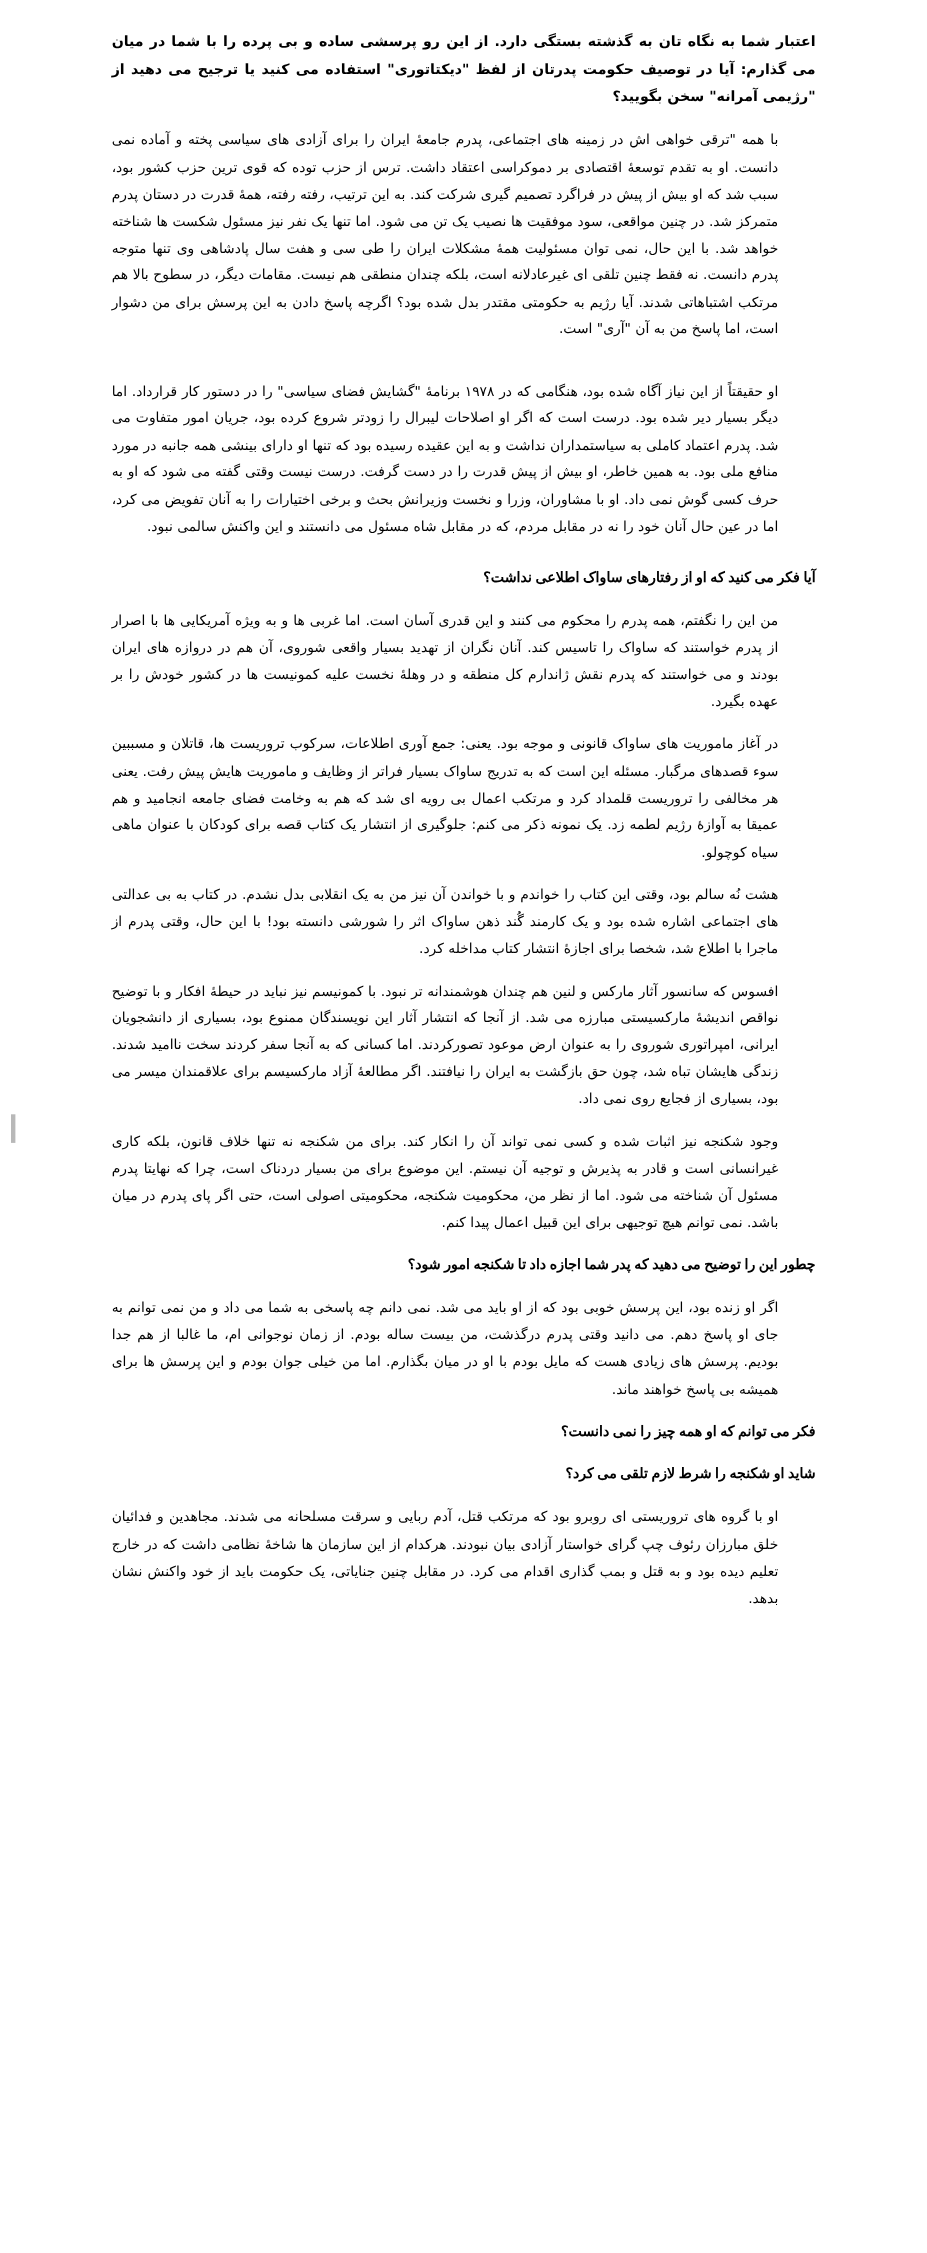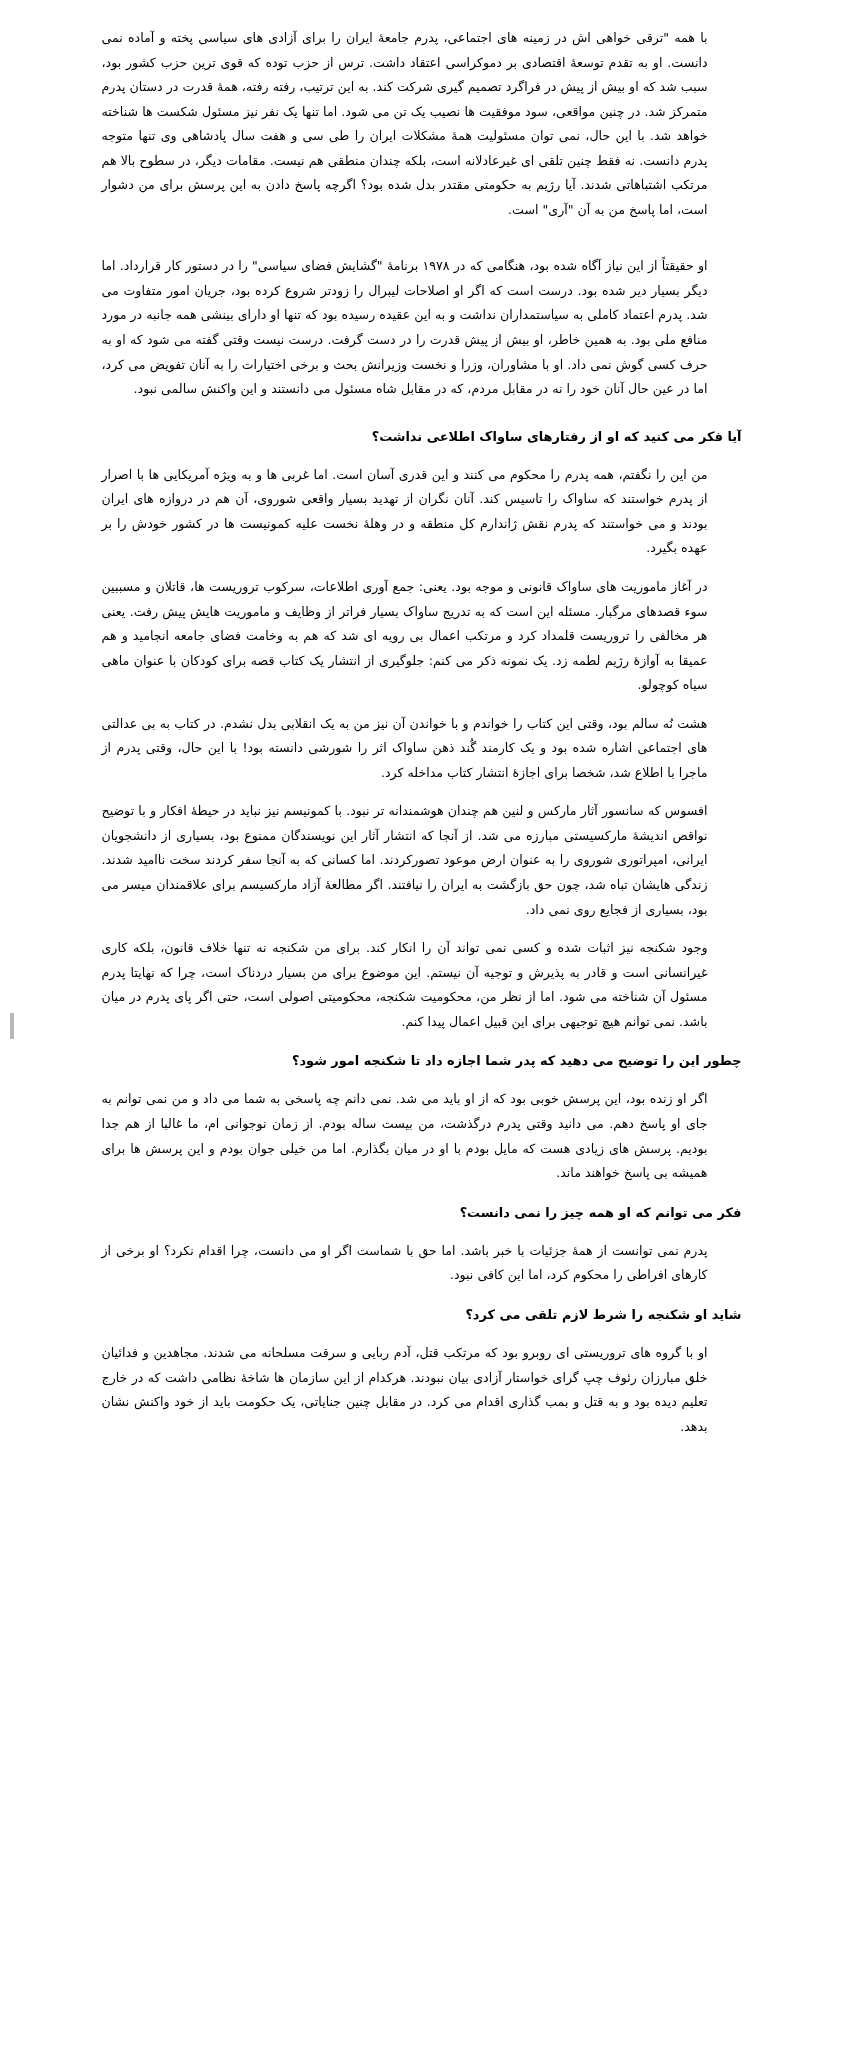--- a/index.html
+++ b/index.html
@@ -34,20 +34,21 @@
   p.q {
     font-weight: bold;
     font-size: 12.9px;
     line-height: 1.95;
   }
   p.q-indent {
     font-weight: bold;
     font-size: 12.9px;
     line-height: 1.95;
     padding-right: 0px;
+    font-family: Liberation Serif, serif;
   }
   p.a {
     padding-right: 34px;
   }
   .spacer-lg { height: 18px; }
   .spacer-sm { height: 8px; }
   .scrollmark {
     position: absolute;
     left: 10px;
     top: 1013px;
@@ -58,38 +59,38 @@
 </style>
 </head>
 <body>
 
 <div class="page">
 
   <div class="scrollmark"></div>
 
   <div class="col">
 
+    <p class="q">اعتبار شما به نگاه تان به گذشته بستگی دارد. از این رو پرسشی ساده و بی پرده را با شما در میان می گذارم: آیا در توصیف حکومت پدرتان از لفظ "دیکتاتوری" استفاده می کنید یا ترجیح می دهید از "رژیمی آمرانه" سخن بگویید؟</p>
     <p class="a">با همه "ترقی خواهی اش در زمینه های اجتماعی، پدرم جامعهٔ ایران را برای آزادی های سیاسی پخته و آماده نمی دانست. او به تقدم توسعهٔ اقتصادی بر دموکراسی اعتقاد داشت. ترس از حزب توده که قوی ترین حزب کشور بود، سبب شد که او بیش از پیش در فراگرد تصمیم گیری شرکت کند. به این ترتیب، رفته رفته، همهٔ قدرت در دستان پدرم متمرکز شد. در چنین مواقعی، سود موفقیت ها نصیب یک تن می شود. اما تنها یک نفر نیز مسئول شکست ها شناخته خواهد شد. با این حال، نمی توان مسئولیت همهٔ مشکلات ایران را طی سی و هفت سال پادشاهی وی تنها متوجه پدرم دانست. نه فقط چنین تلقی ای غیرعادلانه است، بلکه چندان منطقی هم نیست. مقامات دیگر، در سطوح بالا هم مرتکب اشتباهاتی شدند. آیا رژیم به حکومتی مقتدر بدل شده بود؟ اگرچه پاسخ دادن به این پرسش برای من دشوار است، اما پاسخ من به آن "آری" است.</p>
 
     <div class="spacer-lg"></div>
 
     <p class="a">او حقیقتاً از این نیاز آگاه شده بود، هنگامی که در ۱۹۷۸ برنامهٔ "گشایش فضای سیاسی" را در دستور کار قرارداد. اما دیگر بسیار دیر شده بود. درست است که اگر او اصلاحات لیبرال را زودتر شروع کرده بود، جریان امور متفاوت می شد. پدرم اعتماد کاملی به سیاستمداران نداشت و به این عقیده رسیده بود که تنها او دارای بینشی همه جانبه در مورد منافع ملی بود. به همین خاطر، او بیش از پیش قدرت را در دست گرفت. درست نیست وقتی گفته می شود که او به حرف کسی گوش نمی داد. او با مشاوران، وزرا و نخست وزیرانش بحث و برخی اختیارات را به آنان تفویض می کرد، اما در عین حال آنان خود را نه در مقابل مردم، که در مقابل شاه مسئول می دانستند و این واکنش سالمی نبود.</p>
 
     <div class="spacer-sm"></div>
 
     <p class="q-indent">آیا فکر می کنید که او از رفتارهای ساواک اطلاعی نداشت؟</p>
     <p class="a">من این را نگفتم، همه پدرم را محکوم می کنند و این قدری آسان است. اما غربی ها و به ویژه آمریکایی ها با اصرار از پدرم خواستند که ساواک را تاسیس کند. آنان نگران از تهدید بسیار واقعی شوروی، آن هم در دروازه های ایران بودند و می خواستند که پدرم نقش ژاندارم کل منطقه و در وهلهٔ نخست علیه کمونیست ها در کشور خودش را بر عهده بگیرد.</p>
     <p class="a">در آغاز ماموریت های ساواک قانونی و موجه بود. یعنی: جمع آوری اطلاعات، سرکوب تروریست ها، قاتلان و مسببین سوء قصدهای مرگبار. مسئله این است که به تدریج ساواک بسیار فراتر از وظایف و ماموریت هایش پیش رفت. یعنی هر مخالفی را تروریست قلمداد کرد و مرتکب اعمال بی رویه ای شد که هم به وخامت فضای جامعه انجامید و هم عمیقا به آوازهٔ رژیم لطمه زد. یک نمونه ذکر می کنم: جلوگیری از انتشار یک کتاب قصه برای کودکان با عنوان ماهی سیاه کوچولو.</p>
     <p class="a">هشت نُه سالم بود، وقتی این کتاب را خواندم و با خواندن آن نیز من به یک انقلابی بدل نشدم. در کتاب به بی عدالتی های اجتماعی اشاره شده بود و یک کارمند گُند ذهن ساواک اثر را شورشی دانسته بود! با این حال، وقتی پدرم از ماجرا با اطلاع شد، شخصا برای اجازهٔ انتشار کتاب مداخله کرد.</p>
     <p class="a">افسوس که سانسور آثار مارکس و لنین هم چندان هوشمندانه تر نبود. با کمونیسم نیز نباید در حیطهٔ افکار و با توضیح نواقص اندیشهٔ مارکسیستی مبارزه می شد. از آنجا که انتشار آثار این نویسندگان ممنوع بود، بسیاری از دانشجویان ایرانی، امپراتوری شوروی را به عنوان ارض موعود تصورکردند. اما کسانی که به آنجا سفر کردند سخت ناامید شدند. زندگی هایشان تباه شد، چون حق بازگشت به ایران را نیافتند. اگر مطالعهٔ آزاد مارکسیسم برای علاقمندان میسر می بود، بسیاری از فجایع روی نمی داد.</p>
     <p class="a">وجود شکنجه نیز اثبات شده و کسی نمی تواند آن را انکار کند. برای من شکنجه نه تنها خلاف قانون، بلکه کاری غیرانسانی است و قادر به پذیرش و توجیه آن نیستم. این موضوع برای من بسیار دردناک است، چرا که نهایتا پدرم مسئول آن شناخته می شود. اما از نظر من، محکومیت شکنجه، محکومیتی اصولی است، حتی اگر پای پدرم در میان باشد. نمی توانم هیچ توجیهی برای این قبیل اعمال پیدا کنم.</p>
 
     <p class="q-indent">چطور این را توضیح می دهید که پدر شما اجازه داد تا شکنجه امور شود؟</p>
     <p class="a">اگر او زنده بود، این پرسش خوبی بود که از او باید می شد. نمی دانم چه پاسخی به شما می داد و من نمی توانم به جای او پاسخ دهم. می دانید وقتی پدرم درگذشت، من بیست ساله بودم. از زمان نوجوانی ام، ما غالبا از هم جدا بودیم. پرسش های زیادی هست که مایل بودم با او در میان بگذارم. اما من خیلی جوان بودم و این پرسش ها برای همیشه بی پاسخ خواهند ماند.</p>
 
     <p class="q-indent">فکر می توانم که او همه چیز را نمی دانست؟</p>
-    <p class="a">پدرم نمی توانست از همهٔ جزئیات با خبر باشد. اما حق با شماست اگر او می دانست، چرا اقدام نکرد؟ او برخی از کارهای افراطی را محکوم کرد، اما این کافی نبود.</p>
 
     <p class="q-indent">شاید او شکنجه را شرط لازم تلقی می کرد؟</p>
     <p class="a">او با گروه های تروریستی ای روبرو بود که مرتکب قتل، آدم ربایی و سرقت مسلحانه می شدند. مجاهدین و فدائیان خلق مبارزان رئوف چپ گرای خواستار آزادی بیان نبودند. هرکدام از این سازمان ها شاخهٔ نظامی داشت که در خارج تعلیم دیده بود و به قتل و بمب گذاری اقدام می کرد. در مقابل چنین جنایاتی، یک حکومت باید از خود واکنش نشان بدهد.</p>
 
   </div>
 </div>
 
 </body></html>

